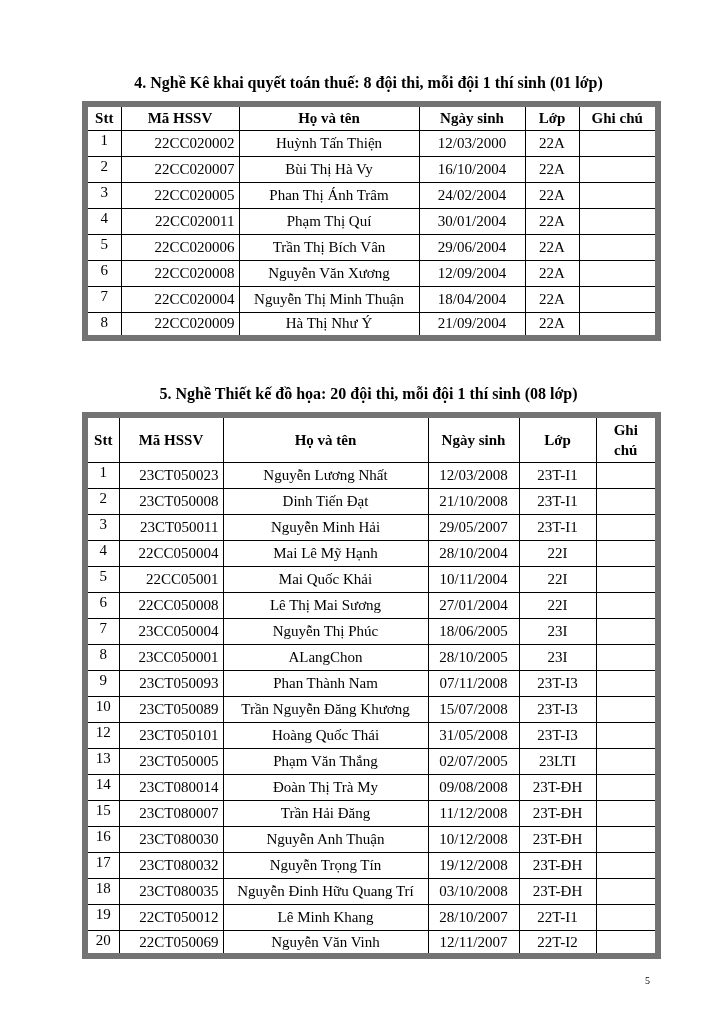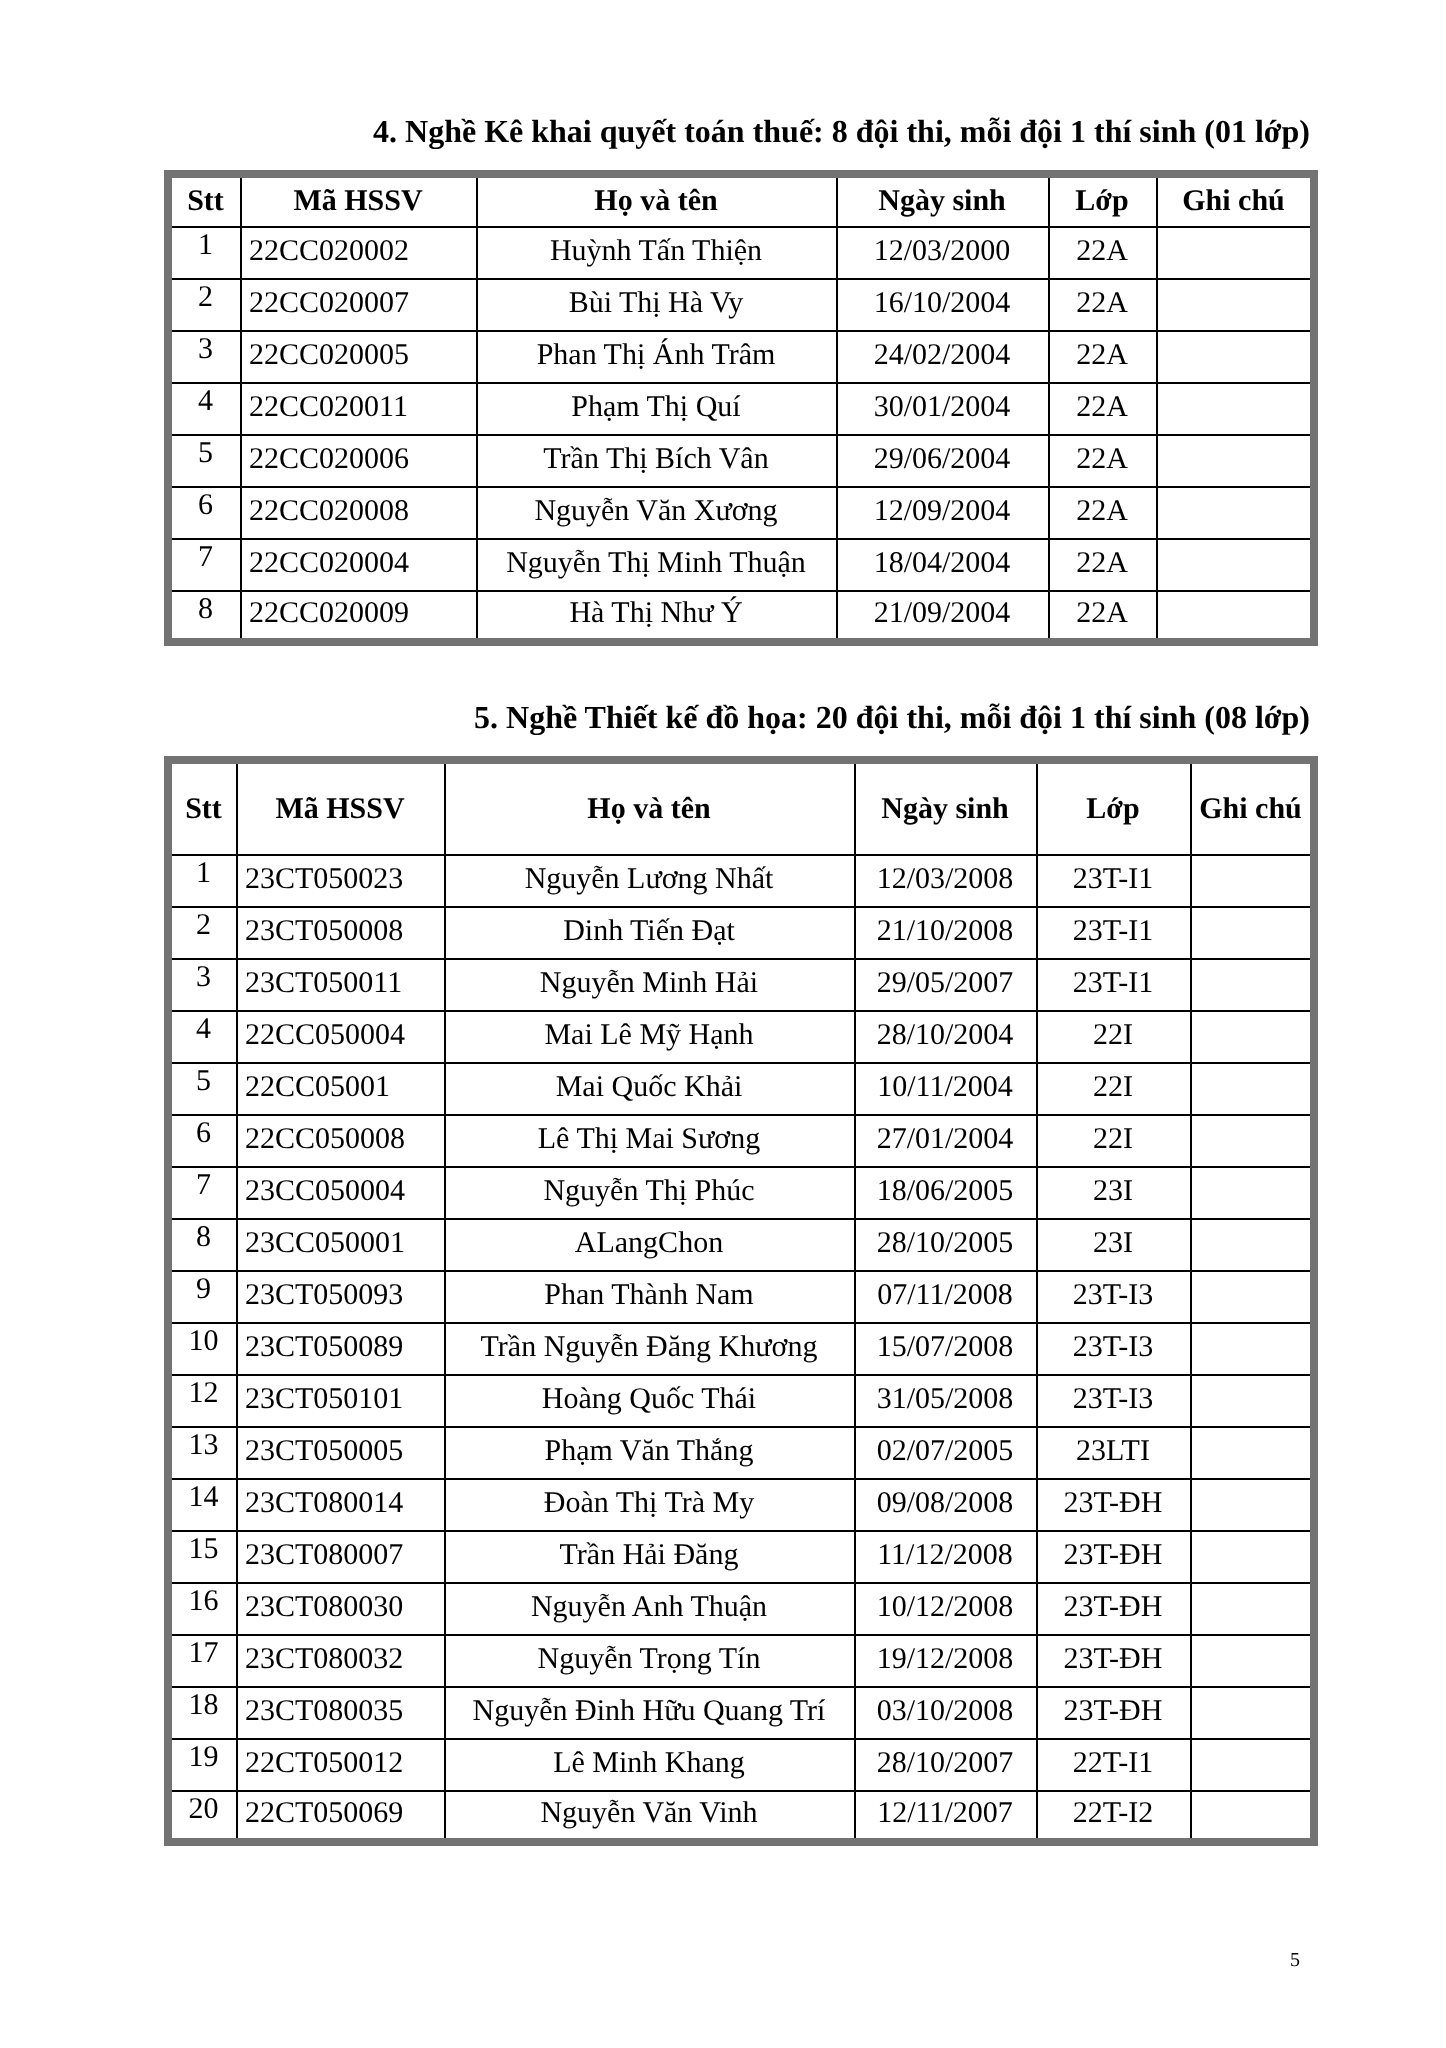--- a/index.html
+++ b/index.html
@@ -26,30 +26,30 @@
     position: absolute;
     left: 82px;
     top: 0;
     width: 573px;
   }
   .section-4 { padding-top: 57px; }
   .section-5 { padding-top: 27px; }
   .tbl-title {
     font-size: 16px;
     font-weight: bold;
-    text-align: right;
-    margin: 0 0 9px 0;
+    text-align: center;
+    margin: 16px 0 9px 0;
     line-height: 1.2;
     white-space: nowrap;
   }
   table.roster {
     border-collapse: collapse;
     width: 573px;
     table-layout: fixed;
-    border: 4px solid #737373;
+    border: 6px solid #737373;
   }
   table.roster th,
   table.roster td {
     border: 1px solid #000000;
     font-size: 15px;
     padding: 1px 4px;
     overflow: hidden;
     white-space: nowrap;
   }
   table.roster th {
@@ -63,21 +63,21 @@
   table.t2 th { height: 47px; }
   table.t1 td { height: 26px; }
   table.t2 td { height: 26px; }
   td.col-stt {
     vertical-align: top;
     text-align: center;
     font-size: 15px;
     line-height: 1.15;
     padding-top: 1px;
   }
-  td.col-ma  { text-align: left; vertical-align: middle; margin-top: 40px; }
+  td.col-ma  { text-align: right; vertical-align: middle; margin-top: 40px; }
   td.col-ten { text-align: center; vertical-align: middle; padding-left: 8px; }
   td.col-ngay{ text-align: center; vertical-align: middle; margin-top: 23px; }
   td.col-lop { text-align: center; vertical-align: middle; }
   td.col-ghichu { text-align: center; vertical-align: middle; }
   
   .t1 .col-stt   { width: 36px; }
   .t1 .col-ma    { width: 118px; }
   .t1 .col-ten   { width: 180px; }
   .t1 .col-ngay  { width: 106px; }
   .t1 .col-lop   { width: 54px; }

